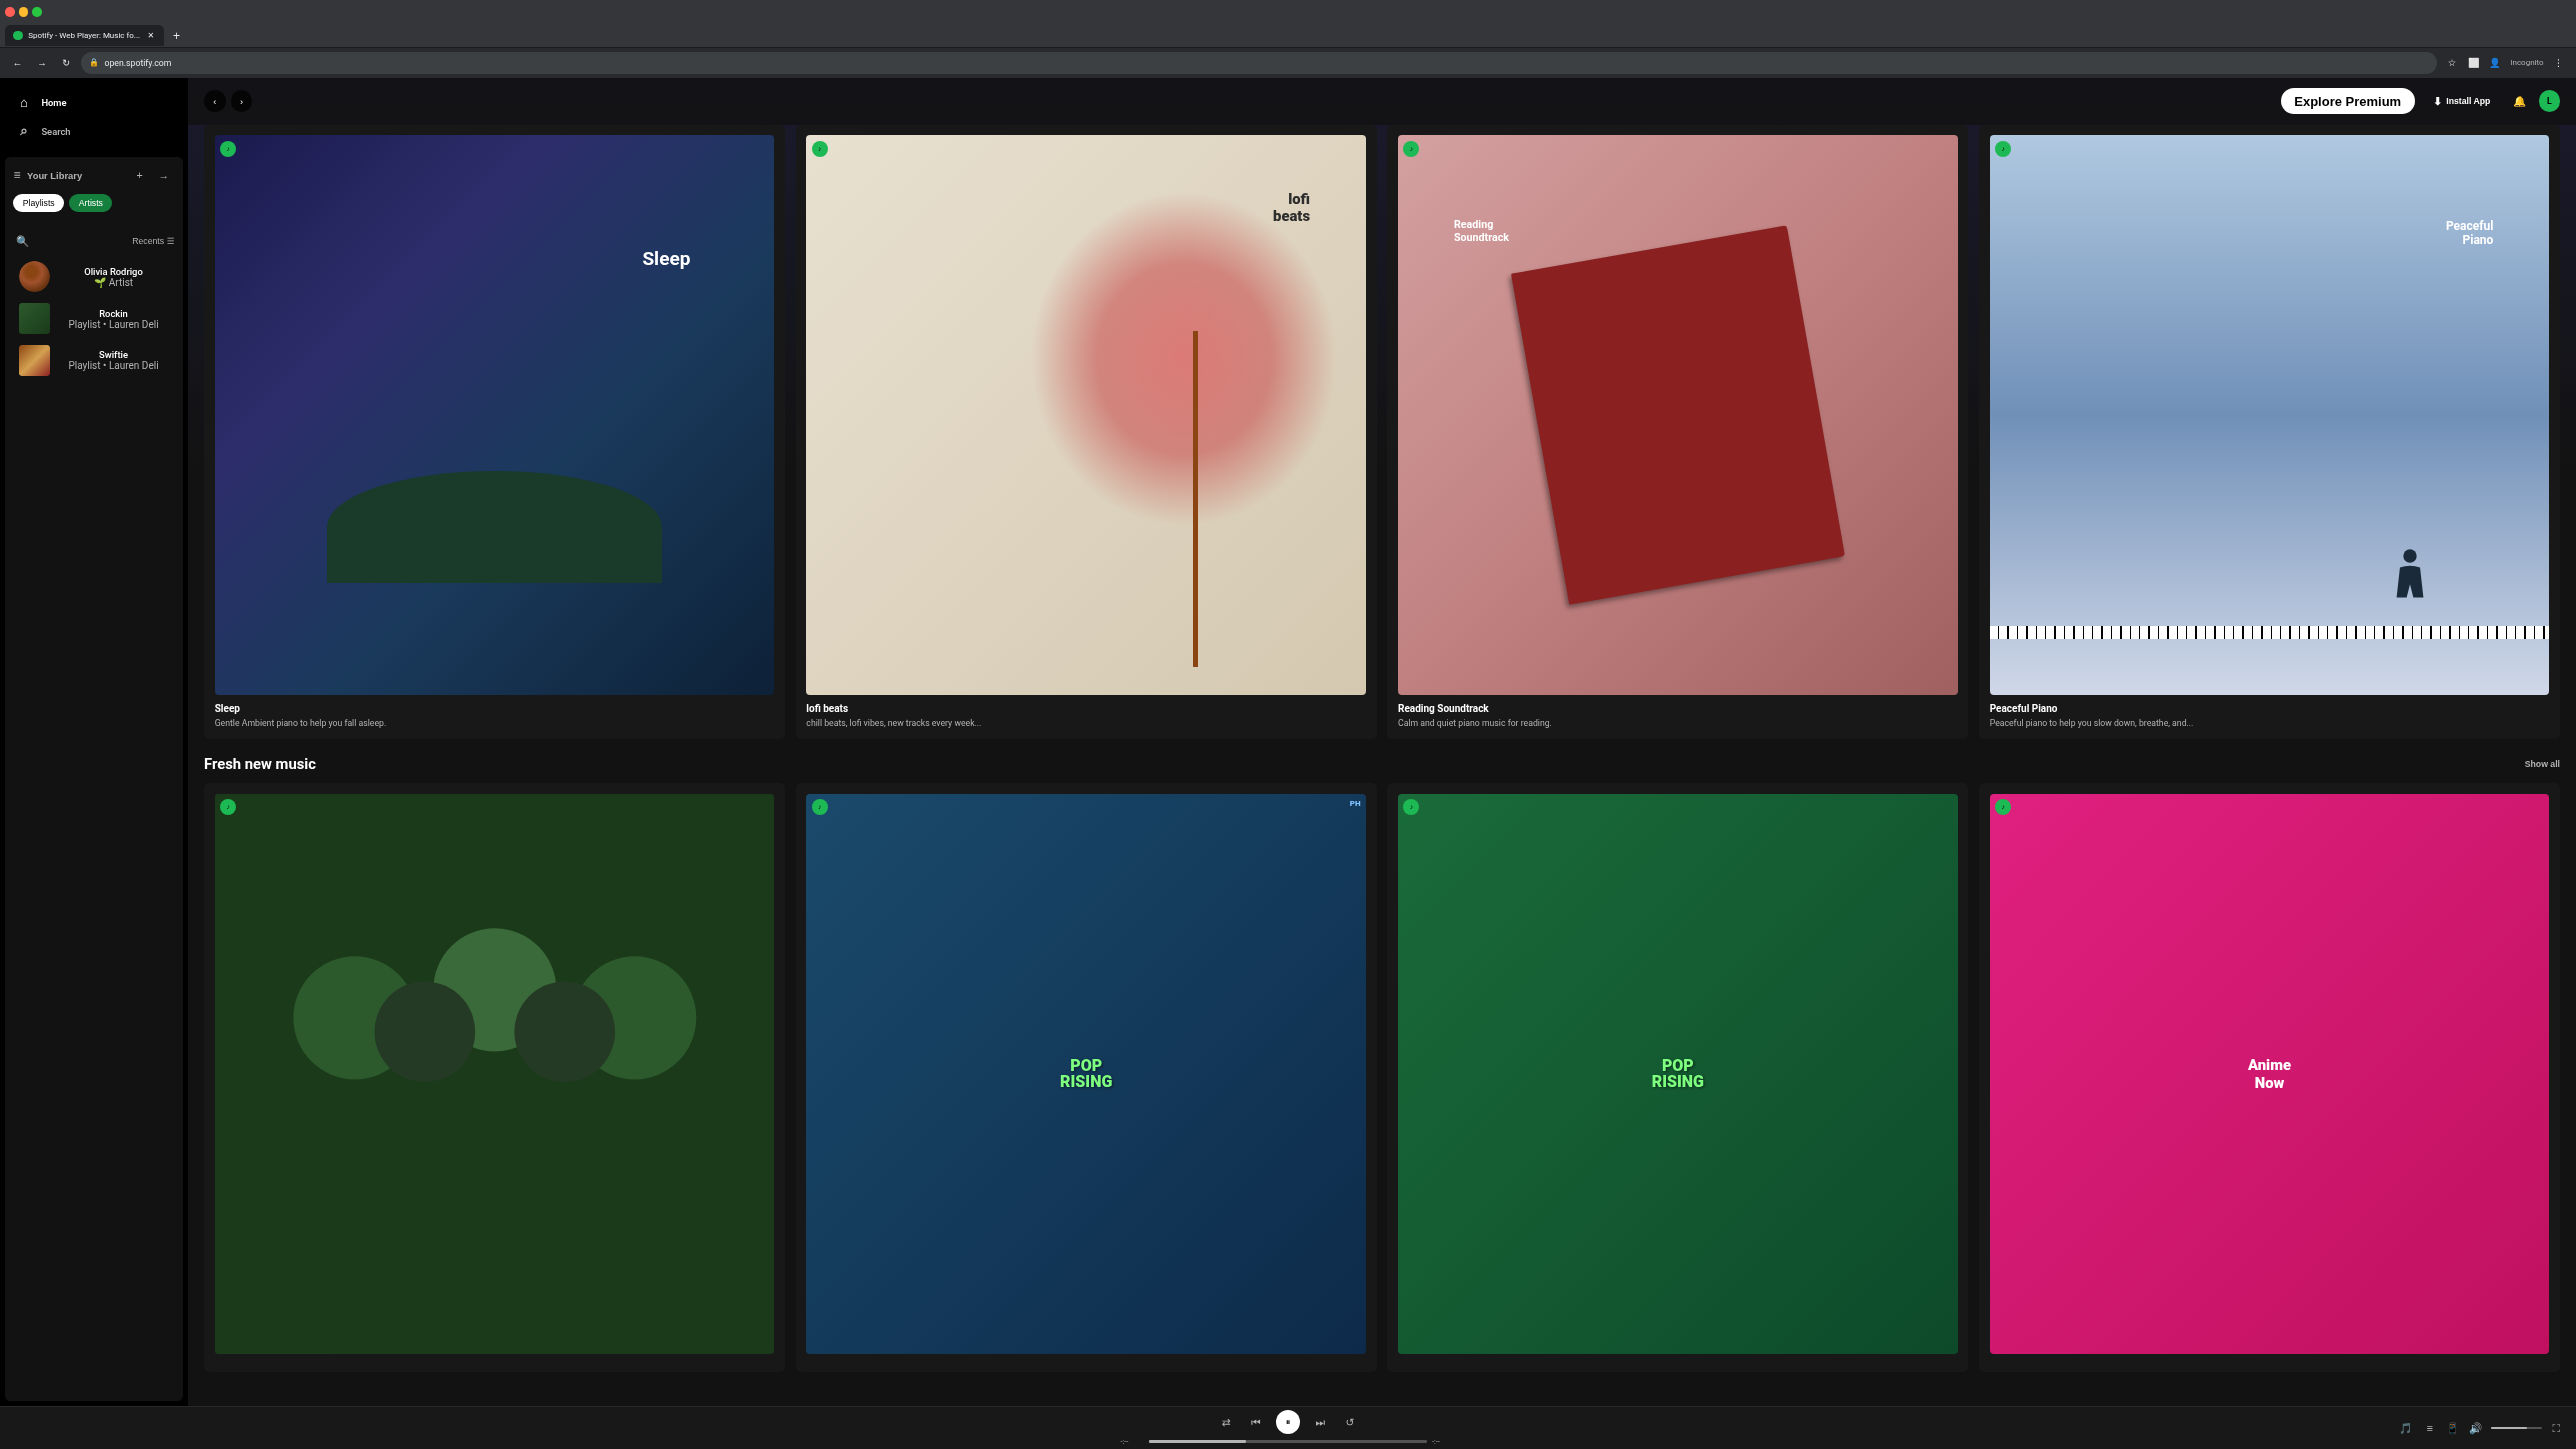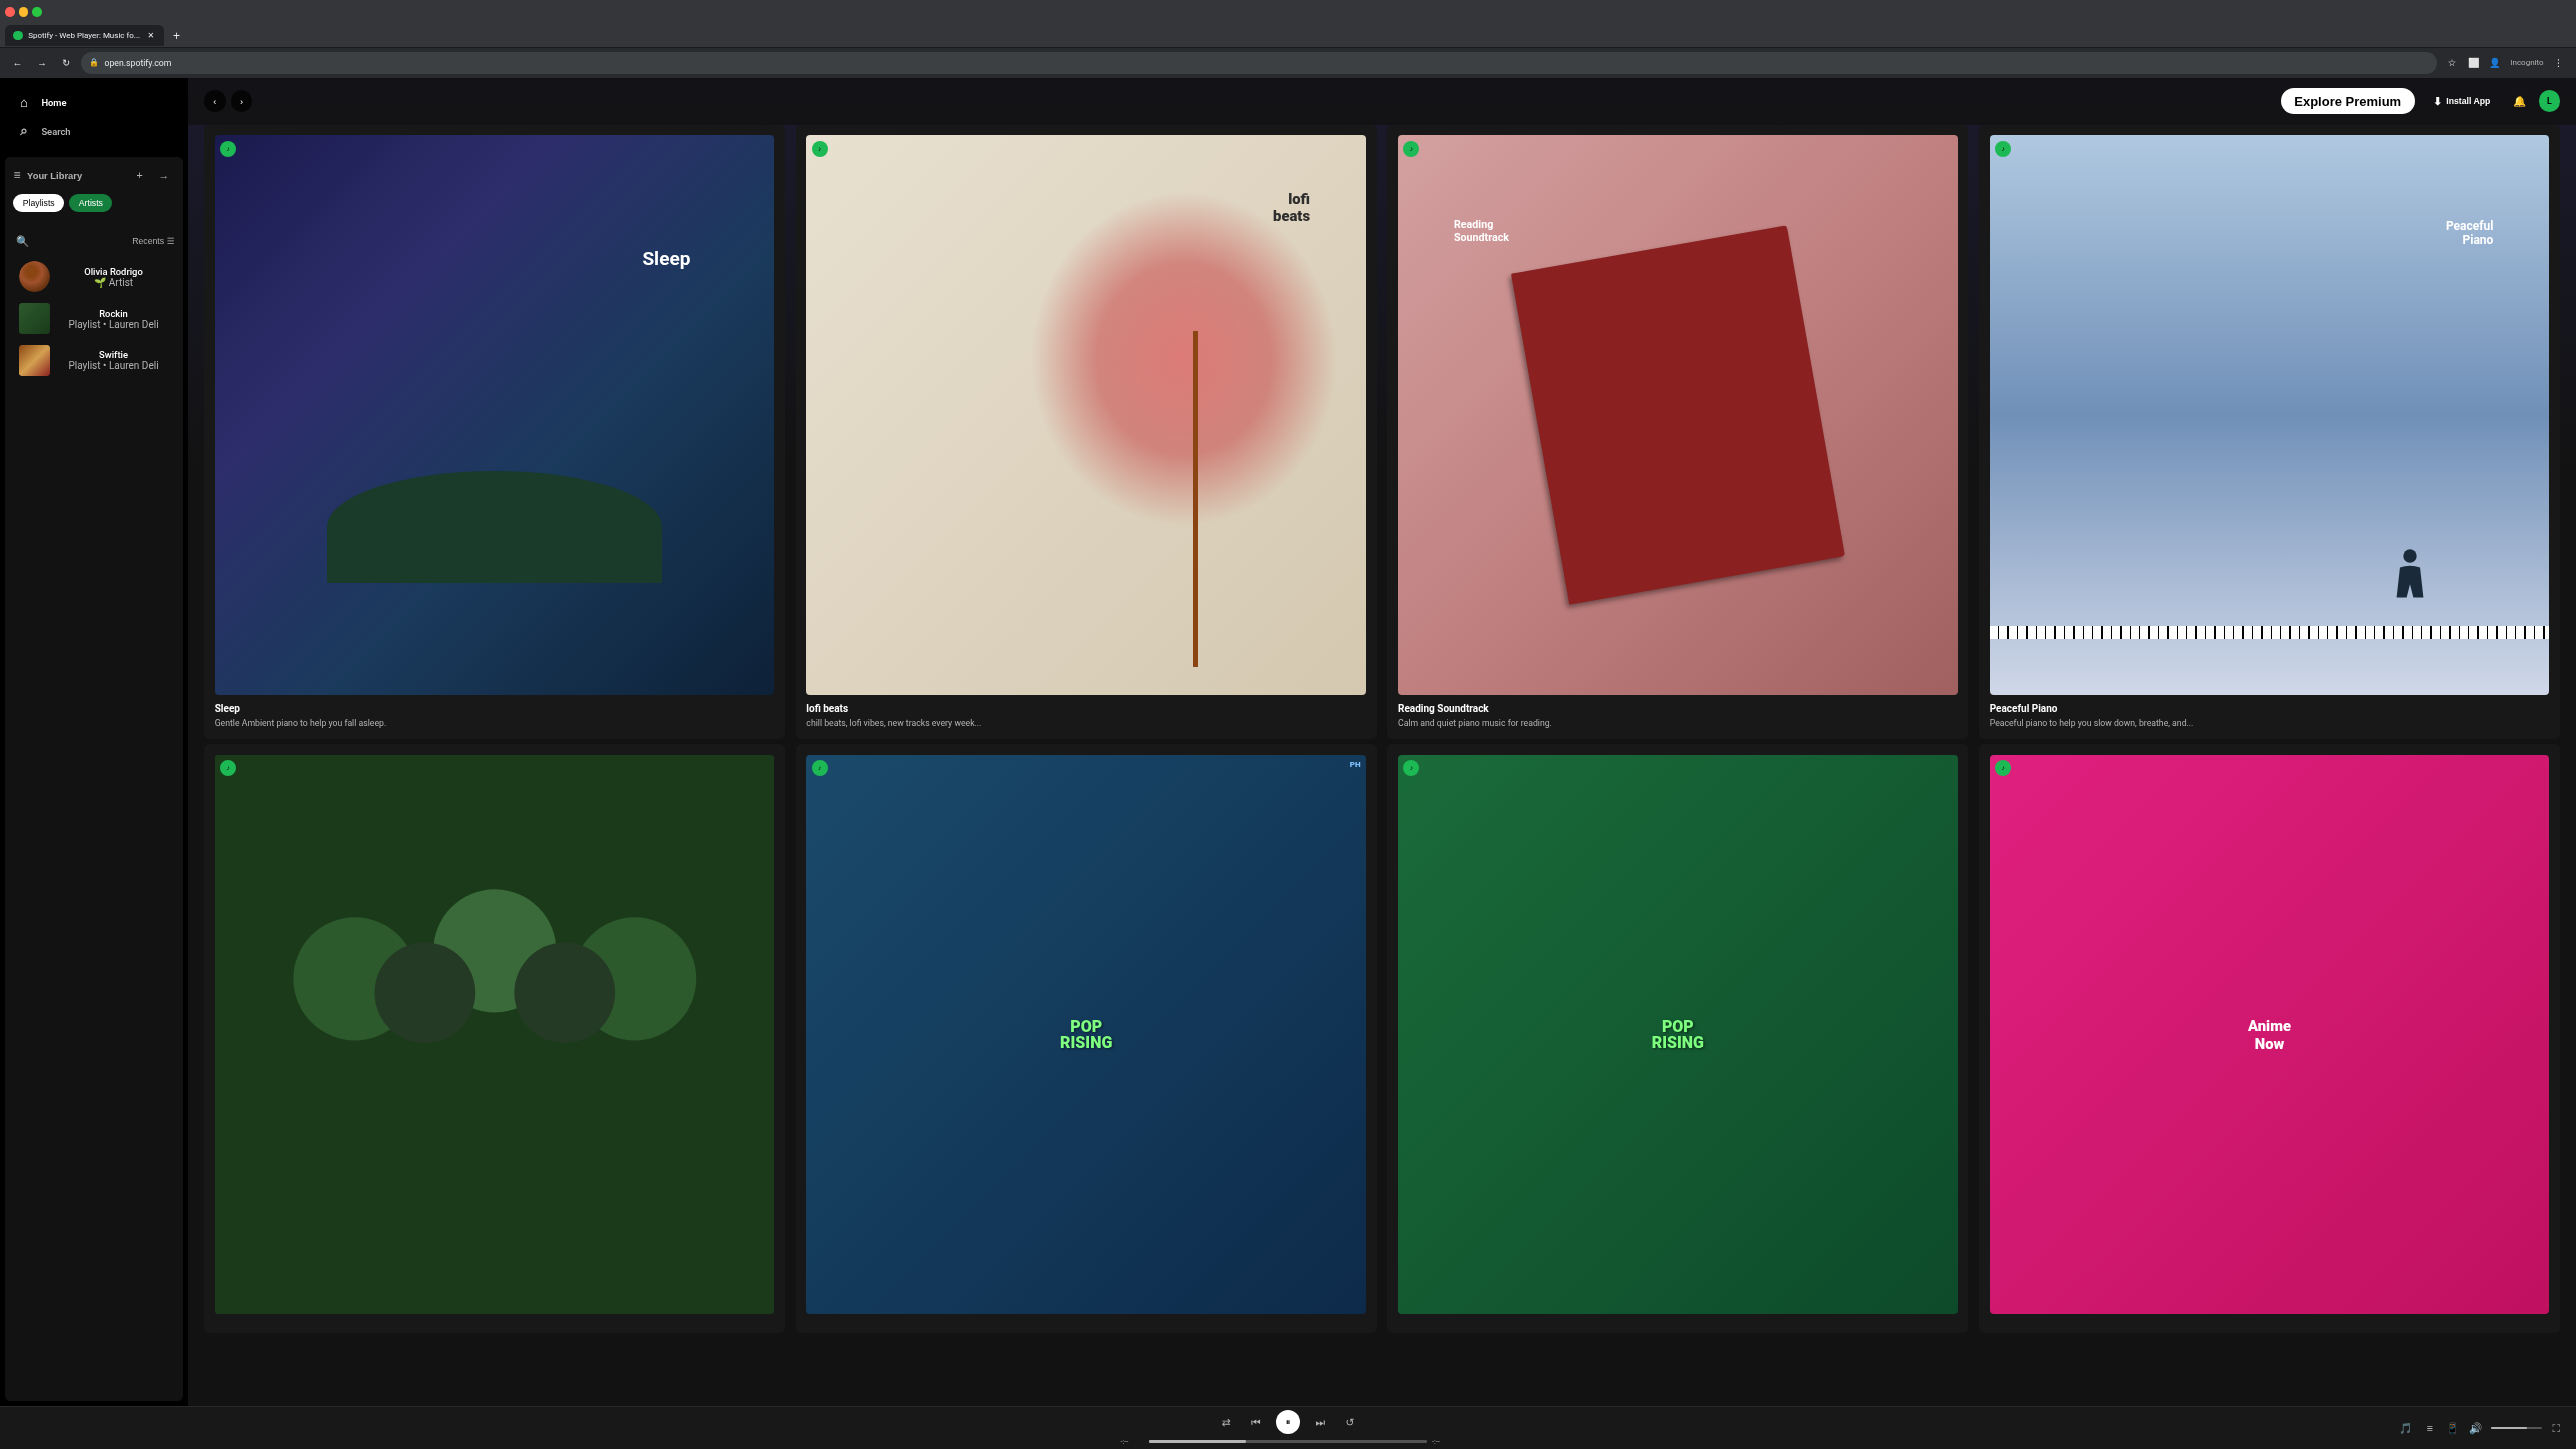--- a/index.html
+++ b/index.html
@@ -930,20 +930,24 @@
               </svg>
               <div class="piano-text">Peaceful<br>Piano</div>
               <div class="piano-keys"></div>
             </div>
           </div>
           <div class="card-title">Peaceful Piano</div>
           <div class="card-desc">Peaceful piano to help you slow down, breathe, and...</div>
         </div>
       </div>
 
+      <div class="section-header">
+        <span class="section-title">Fresh new music</span>
+        <button class="show-all-btn">Show all</button>
+      </div>
 
       <div class="fresh-music-grid">
 
         <div class="card">
           <div class="card-art">
             <div class="band-art">
               <div class="spotify-badge">
                 <span class="spotify-badge-icon">♪</span>
               </div>
               

